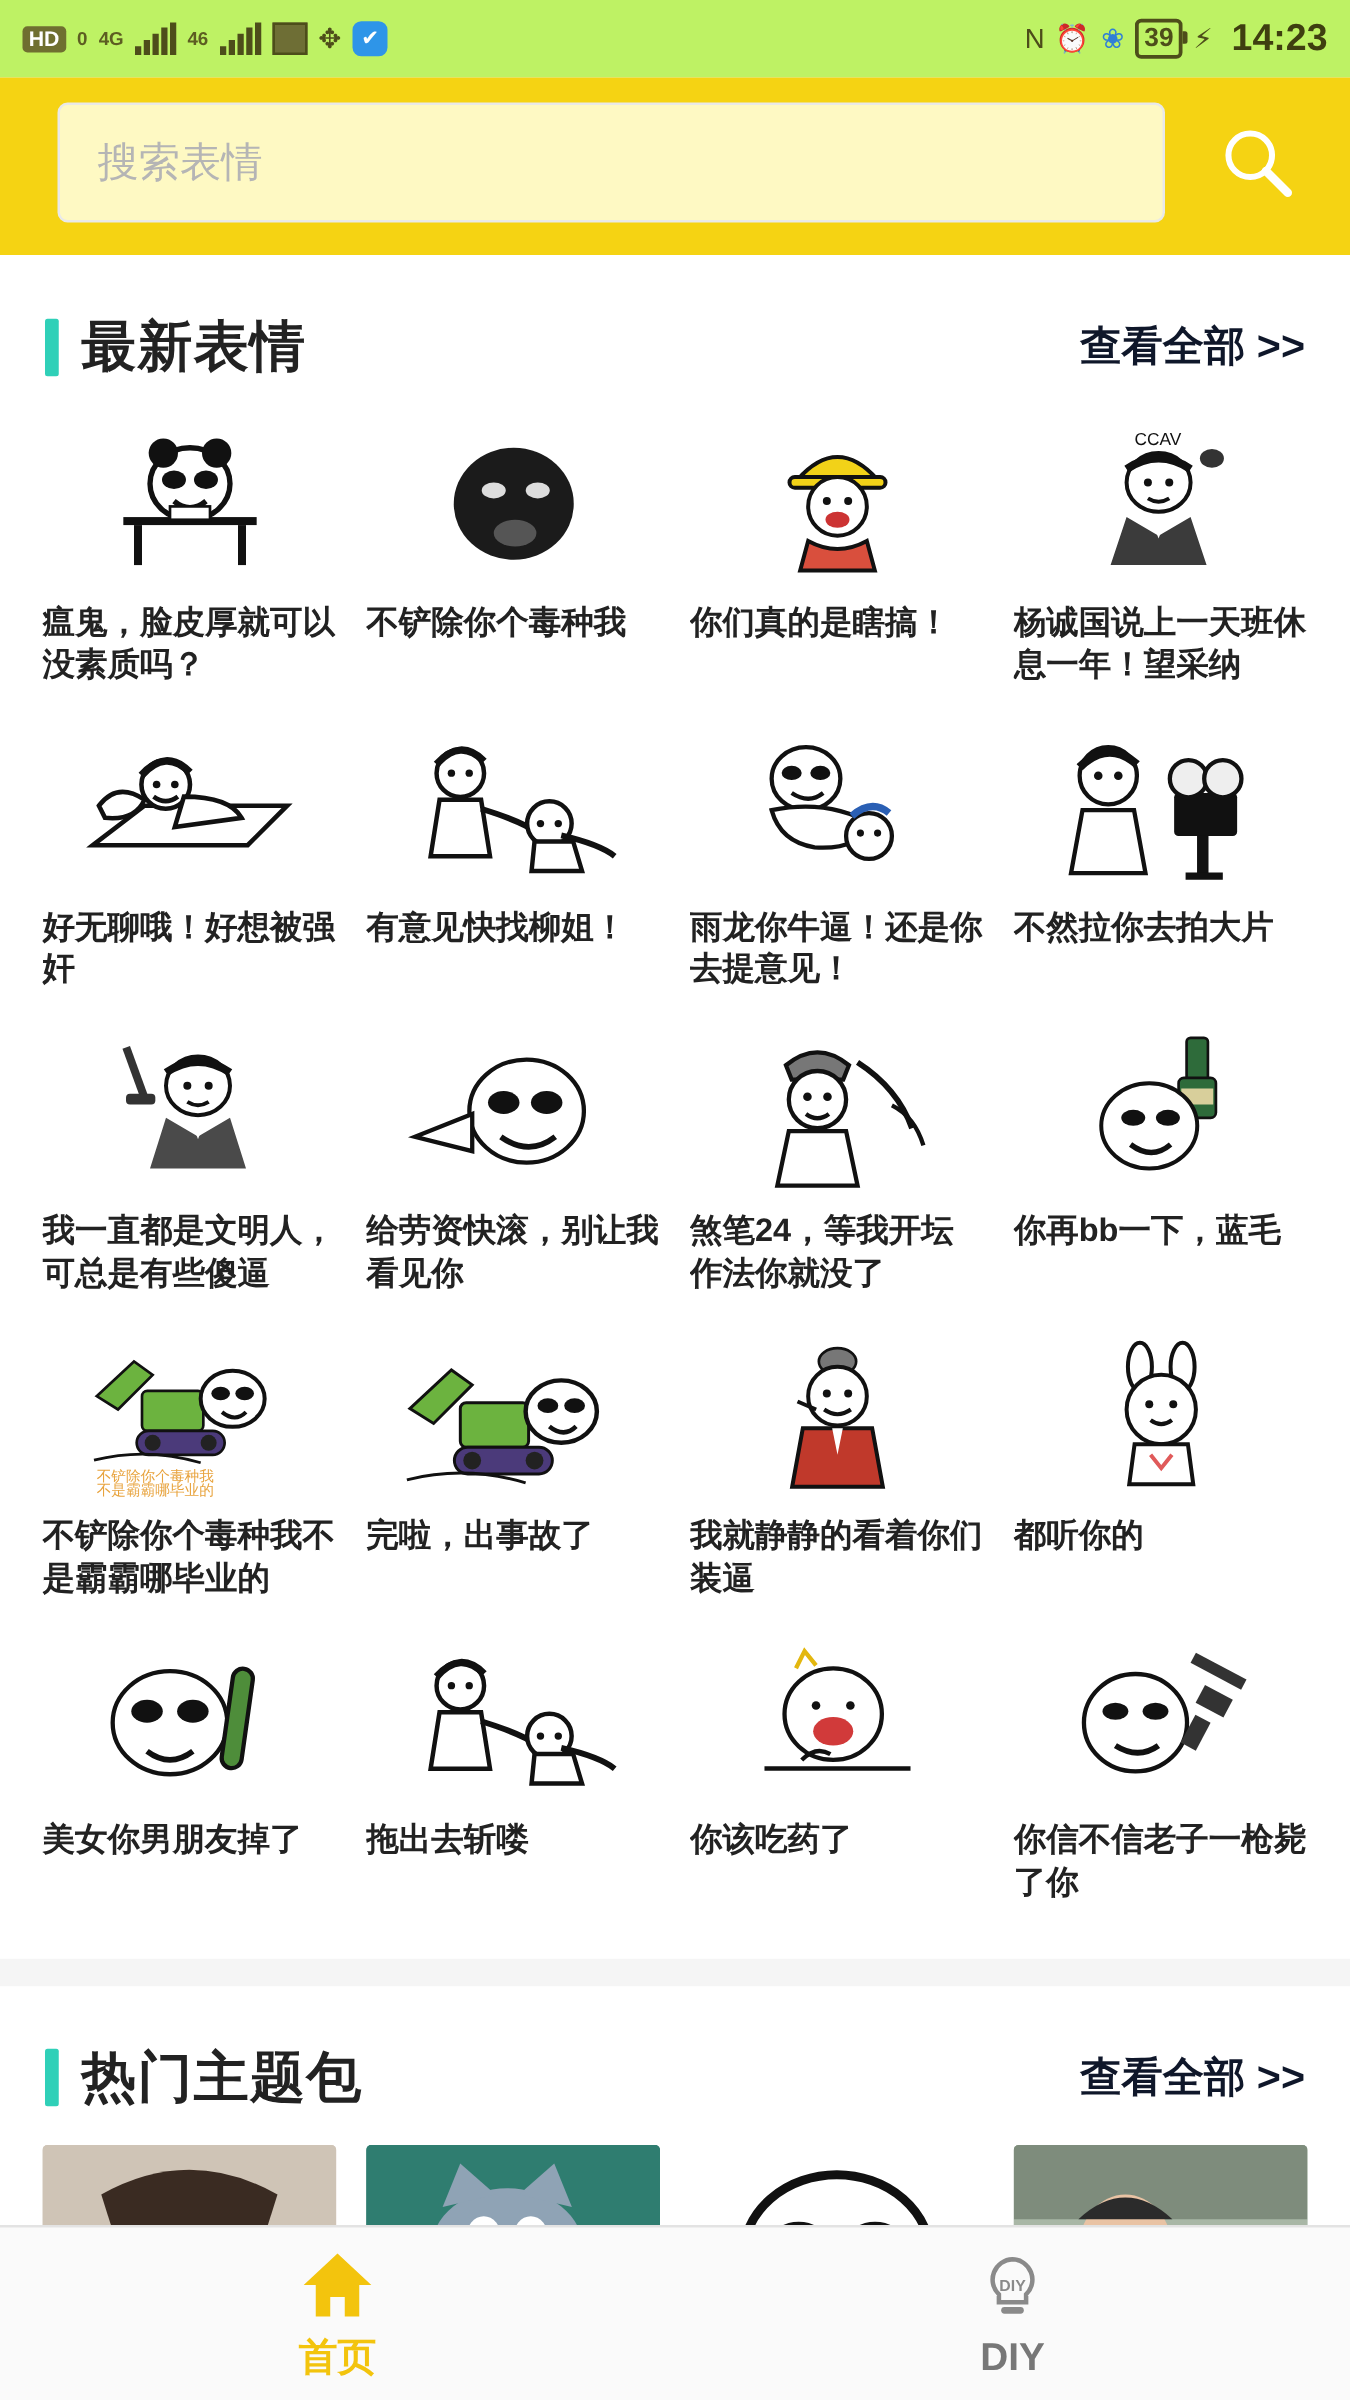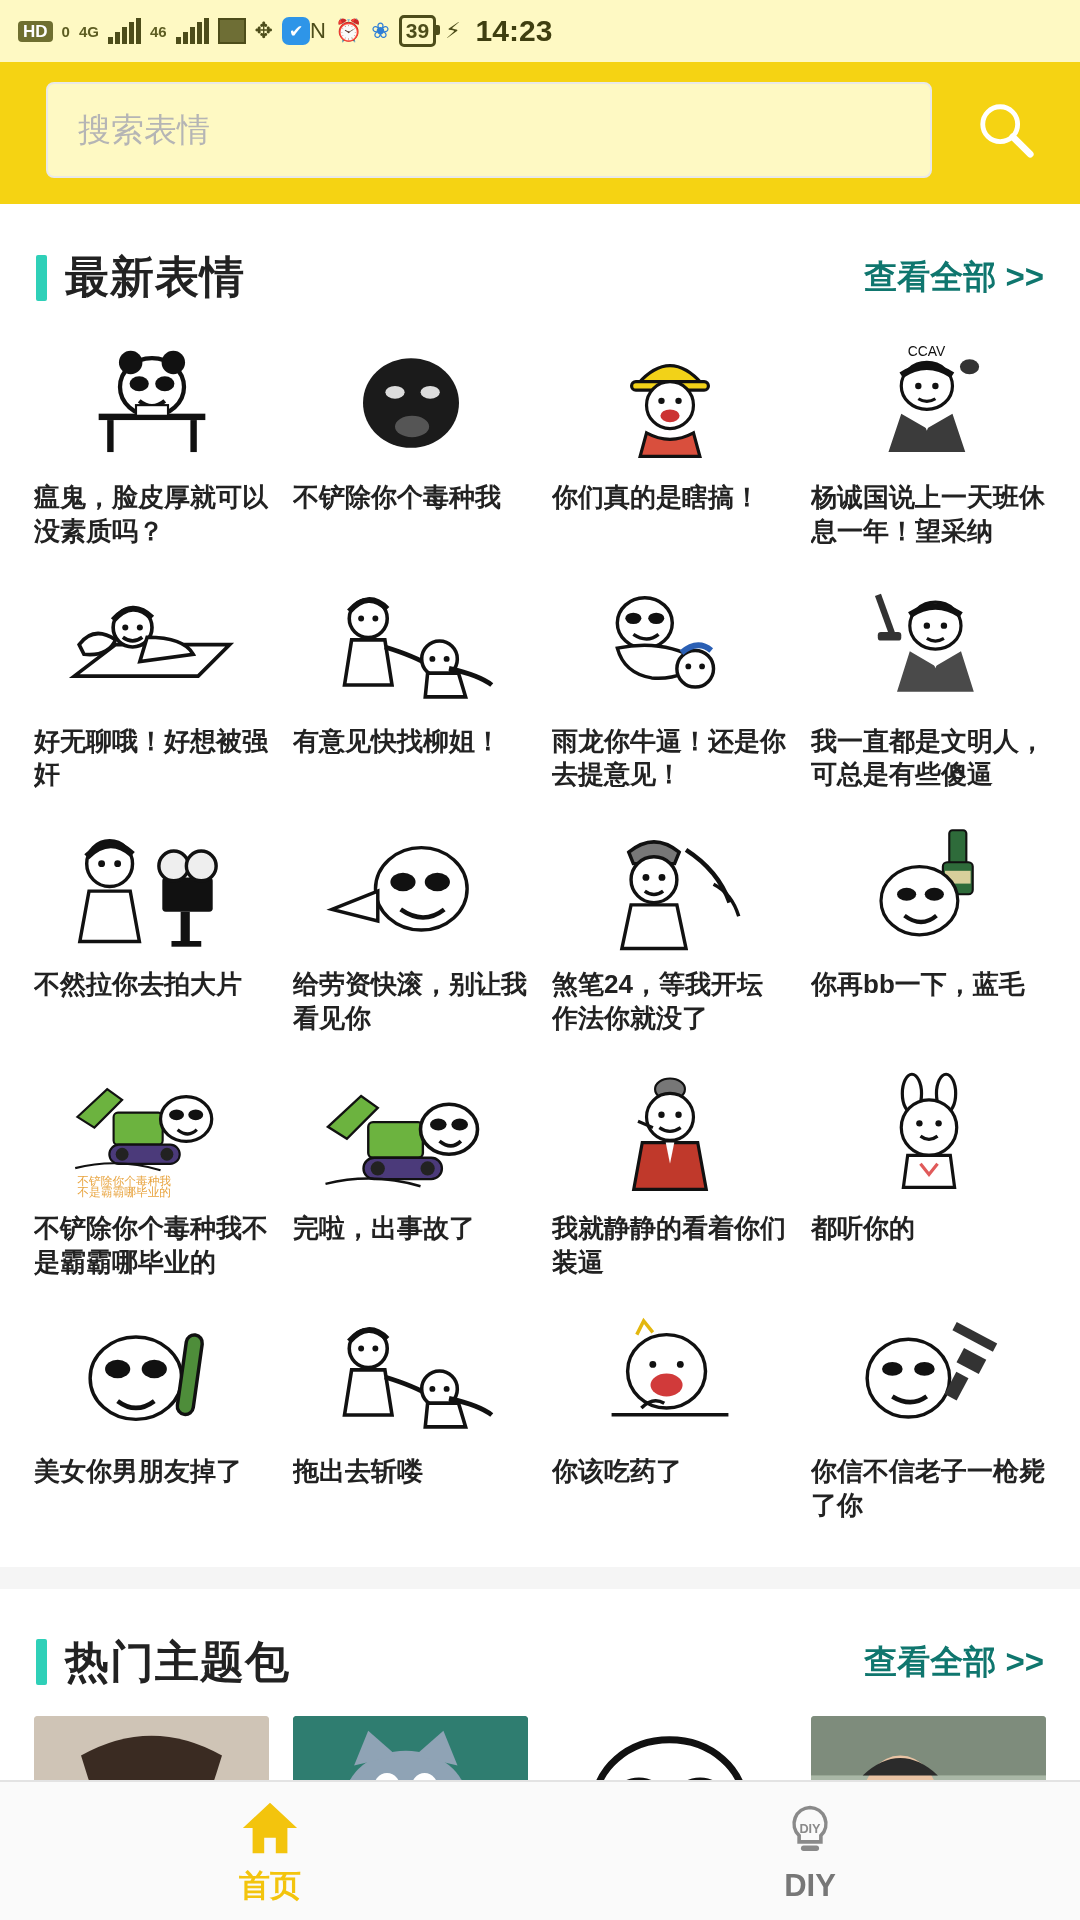--- a/index.html
+++ b/index.html
@@ -6,22 +6,22 @@
   html, body {
     width: 1080px; height: 1920px;
     font-family: "Liberation Sans", "DejaVu Sans", sans-serif;
     background: #f2f2f2;
     overflow: hidden;
   }
   .phone { position: relative; width: 1080px; height: 1920px; background: #f5f5f5; }
 
   
   .status-bar {
-    height: 62px; background: #fef9c3; color: #3a3a00;
-    display: flex; align-items: center; 
+    height: 62px; background: #bef264; color: #3a3a00;
+    display: flex; align-items: center; justify-content: space-between;
     padding: 4px 18px;
   }
   .status-left, .status-right { display: flex; align-items: center; gap: 9px; }
   .sb-badge {
     font-size: 17px; font-weight: bold; color: #fff; background: #6f6f30;
     border-radius: 4px; padding: 2px 5px; line-height: 1;
   }
   .sb-sup { font-size: 15px; font-weight: bold; color: #5d5d22; }
   .bars { display: flex; align-items: flex-end; gap: 2px; height: 26px; }
   .bars i { display: block; width: 5px; background: #4d4d1a; }
@@ -74,21 +74,21 @@
 
   
   .section { background: #fff; padding: 0 0 18px 0; }
   .section-head {
     display: flex; align-items: center; justify-content: space-between;
     padding: 44px 36px 24px 36px;
   }
   .sec-title { display: flex; align-items: center; gap: 18px; }
   .sec-bar { width: 11px; height: 46px; background: #2fd0b8; border-radius: 2px; }
   .sec-title h2 { font-size: 44px; color: #222; font-weight: bold; letter-spacing: 1px; }
-  .sec-more { font-size: 33px; color: #0f766e; font-weight: bold; cursor: pointer; white-space: nowrap; }
+  .sec-more { font-size: 33px; color: #0f172a; font-weight: bold; cursor: pointer; white-space: nowrap; }
 
   .grid { display: grid; grid-template-columns: repeat(4, 1fr); padding: 0 22px; }
   .cell { padding: 6px 12px 26px 12px; }
   .thumb {
     height: 132px; display: flex; align-items: center; justify-content: center;
     margin-bottom: 12px; overflow: hidden;
   }
   .thumb svg { max-height: 128px; }
   .cap {
     font-size: 26px; line-height: 1.3; color: #222; font-weight: bold;
@@ -289,51 +289,51 @@
             <circle cx="86" cy="72" r="2.5" fill="#111"></circle>
               <circle cx="98" cy="72" r="2.5" fill="#111"></circle>
             <path d="M80 60 q14 -12 26 -2" stroke="#2a5fb4" stroke-width="5" fill="none"></path>
           </svg>
         </div>
         <div class="cap">雨龙你牛逼！还是你去提意见！</div>
       </div>
 
       <div class="cell">
         <div class="thumb">
-          <svg viewBox="0 0 120 120" width="150" height="128">
-            <rect x="16" y="10" width="6" height="40" fill="#333" transform="rotate(-20 19 30)"></rect>
-            <rect x="12" y="46" width="22" height="8" rx="3" fill="#333"></rect>
-            <ellipse cx="66" cy="40" rx="24" ry="22" fill="#fff" stroke="#111" stroke-width="3"></ellipse>
-            <path d="M42 30 q24 -16 48 0" stroke="#111" stroke-width="6" fill="none"></path>
-            <circle cx="58" cy="40" r="3" fill="#111"></circle>
-              <circle cx="74" cy="40" r="3" fill="#111"></circle>
-            <path d="M58 52 q8 5 16 0" stroke="#111" stroke-width="3" fill="none"></path>
-            <path d="M42 64 l24 14 l24 -14 l12 38 h-72z" fill="#4a4a4a"></path>
-            <path d="M60 64 l6 16 l6 -16z" fill="#fff"></path>
-          </svg>
-        </div>
-        <div class="cap">我一直都是文明人，可总是有些傻逼</div>
-      </div>
-
-      <div class="cell">
-        <div class="thumb">
           <svg viewBox="0 0 150 110" width="180" height="126">
             <circle cx="38" cy="32" r="20" fill="#fff" stroke="#111" stroke-width="3"></circle>
             <path d="M18 26 q20 -20 40 -2" stroke="#111" stroke-width="6" fill="none"></path>
             <circle cx="31" cy="32" r="3" fill="#111"></circle>
               <circle cx="45" cy="32" r="3" fill="#111"></circle>
             <path d="M20 56 h36 l8 44 h-52z" fill="#fff" stroke="#111" stroke-width="3"></path>
             <rect x="84" y="44" width="44" height="30" rx="3" fill="#111"></rect>
             <circle cx="94" cy="34" r="13" fill="#eee" stroke="#111" stroke-width="3"></circle>
             <circle cx="118" cy="34" r="13" fill="#eee" stroke="#111" stroke-width="3"></circle>
             <rect x="100" y="74" width="8" height="28" fill="#111"></rect>
             <path d="M92 102 h26" stroke="#111" stroke-width="5"></path>
           </svg>
         </div>
         <div class="cap">不然拉你去拍大片</div>
+      </div>
+
+      <div class="cell">
+        <div class="thumb">
+          <svg viewBox="0 0 120 120" width="150" height="128">
+            <rect x="16" y="10" width="6" height="40" fill="#333" transform="rotate(-20 19 30)"></rect>
+            <rect x="12" y="46" width="22" height="8" rx="3" fill="#333"></rect>
+            <ellipse cx="66" cy="40" rx="24" ry="22" fill="#fff" stroke="#111" stroke-width="3"></ellipse>
+            <path d="M42 30 q24 -16 48 0" stroke="#111" stroke-width="6" fill="none"></path>
+            <circle cx="58" cy="40" r="3" fill="#111"></circle>
+              <circle cx="74" cy="40" r="3" fill="#111"></circle>
+            <path d="M58 52 q8 5 16 0" stroke="#111" stroke-width="3" fill="none"></path>
+            <path d="M42 64 l24 14 l24 -14 l12 38 h-72z" fill="#4a4a4a"></path>
+            <path d="M60 64 l6 16 l6 -16z" fill="#fff"></path>
+          </svg>
+        </div>
+        <div class="cap">我一直都是文明人，可总是有些傻逼</div>
       </div>
 
       <div class="cell">
         <div class="thumb">
           <svg viewBox="0 0 150 110" width="180" height="126">
             <ellipse cx="84" cy="54" rx="40" ry="36" fill="#fff" stroke="#111" stroke-width="3"></ellipse>
             <ellipse cx="68" cy="48" rx="11" ry="8" fill="#111"></ellipse>
               <ellipse cx="98" cy="48" rx="11" ry="8" fill="#111"></ellipse>
             <path d="M66 72 q20 14 38 0" stroke="#111" stroke-width="4" fill="none"></path>
             <path d="M46 56 l-40 16 l40 10z" fill="#fff" stroke="#111" stroke-width="3"></path>

